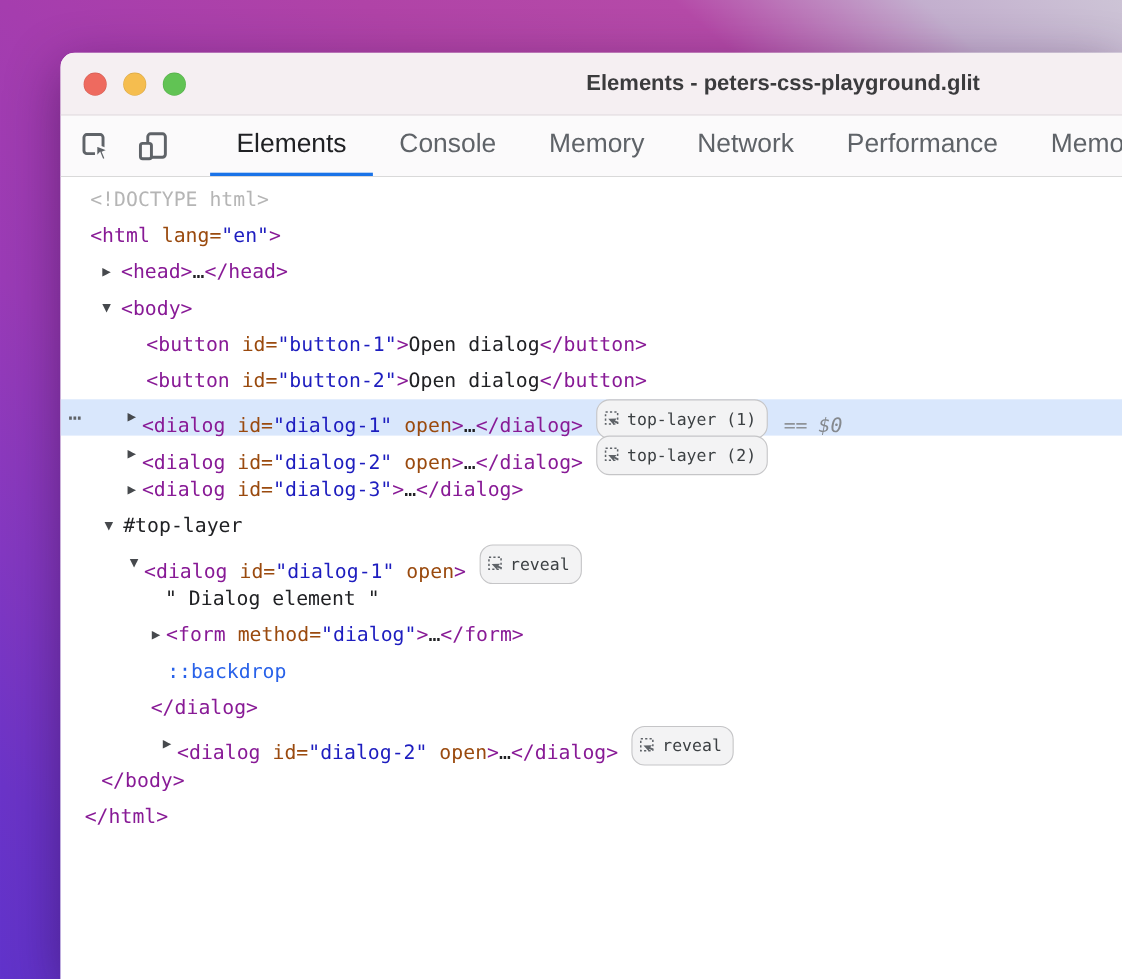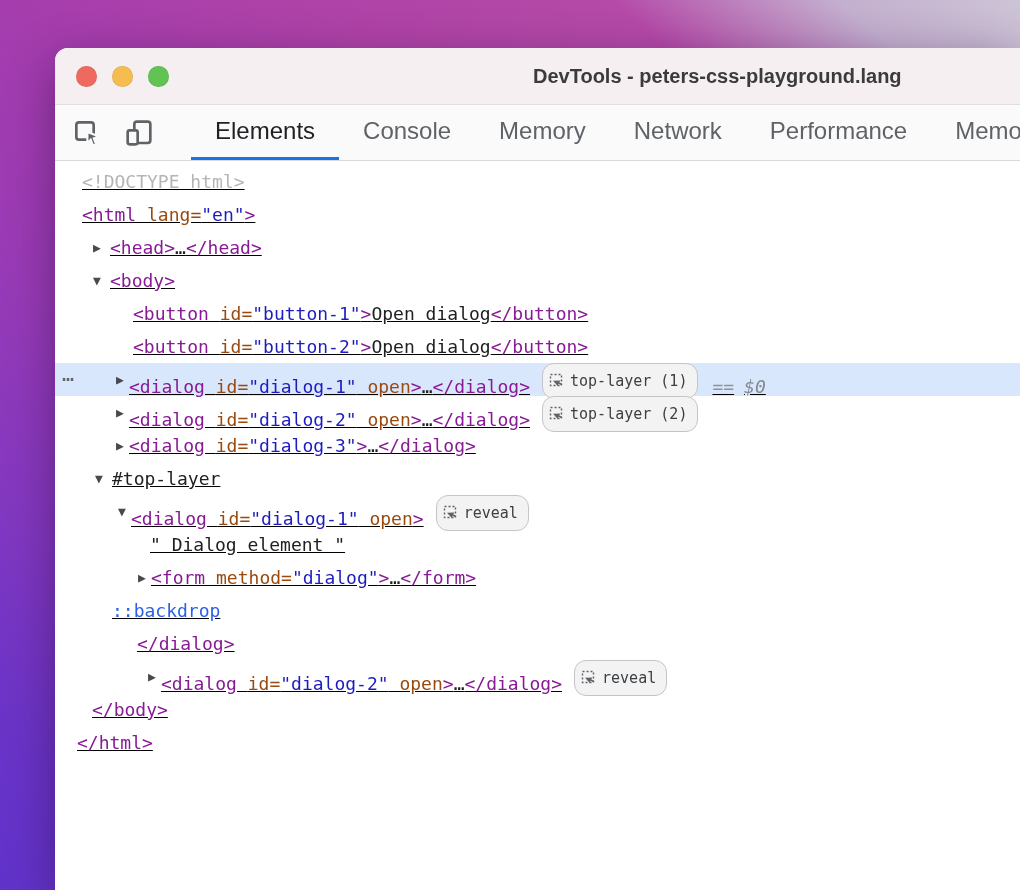--- a/index.html
+++ b/index.html
@@ -56,21 +56,21 @@
     cursor:default;
   }
   .tab.active { color:#202124; border-bottom-color:#1a73e8; }
   
   .content {
     flex:1; background:#fff; overflow:hidden;
     font-family:"DejaVu Sans Mono","Liberation Mono",monospace;
     font-size:18px; padding-top:4px;
   }
   .row {
-    position:relative; height:33px; line-height:33px; white-space:nowrap;text-decoration:underline;
+    position:relative; height:33px; line-height:33px; white-space:nowrap;
   }
   .row.selected { background:#d9e7fc; }
   .dots {
     position:absolute; left:7px; top:0; color:#5f6368;
     font-size:20px; letter-spacing:-1px;
   }
   .tri {
     position:absolute; top:0; color:#46494d; font-size:13px; line-height:33px;
   }
   .seg-g { color:#b5b5b5; }
@@ -93,21 +93,21 @@
 <body>
 
 <div class="window">
 
   <div class="titlebar">
     <div class="traffic">
       <div class="dot" id="dot-close" style="background: rgb(238, 106, 95);"></div>
       <div class="dot" id="dot-min" style="background: rgb(245, 189, 79);"></div>
       <div class="dot" id="dot-zoom" style="background: rgb(97, 195, 84);"></div>
     </div>
-    <div class="win-title">DevTools - peters-css-playground.lang</div>
+    <div class="win-title">Elements - peters-css-playground.glit</div>
   </div>
 
   <div class="tabbar">
     <div class="tool-icons">
       <div class="tool-btn">
         <svg width="32" height="32" viewBox="0 0 24 24">
           <rect x="4" y="4" width="13" height="13" rx="2" fill="none" stroke="#5f6368" stroke-width="2"></rect>
           <path d="M12.3 11.3 L21 14.6 L17.1 16.1 L18.9 20.5 L16.6 21.5 L14.8 17.1 L12.3 19.9 Z" fill="#5f6368" stroke="#fbfafb" stroke-width="1.6"></path>
         </svg>
       </div>
@@ -155,21 +155,21 @@
         <div class="row" style="padding-left: 57px;"><span class="tri" style="left: 40px;">▼</span><span class="seg-x">#top-layer</span></div>
         <div class="row" style="padding-left: 76px;"><span class="tri" style="left: 63px;">▼</span><span class="seg-t">&lt;dialog </span><span class="seg-a">id=</span><span class="seg-v">"dialog-1"</span><span class="seg-a"> open</span><span class="seg-t">&gt;</span><span class="badge">
             <svg width="18" height="18" viewBox="0 0 18 18">
               <rect x="2.5" y="2.5" width="11" height="11" fill="none" stroke="#5f6368" stroke-width="1.4" stroke-dasharray="2 2"></rect>
               <path d="M7 6 L7 13.5 L8.9 11.9 L10 14.6 L11.6 13.9 L10.5 11.3 L12.8 11 Z" fill="#5f6368" transform="rotate(-42 9.5 10)"></path>
             </svg>
             <span>reveal</span>
           </span></div>
         <div class="row" style="padding-left: 95px;"><span class="seg-x">" Dialog element "</span></div>
         <div class="row" style="padding-left: 96px;"><span class="tri" style="left: 83px;">▶</span><span class="seg-t">&lt;form </span><span class="seg-a">method=</span><span class="seg-v">"dialog"</span><span class="seg-t">&gt;</span><span class="seg-x">…</span><span class="seg-t">&lt;/form&gt;</span></div>
-        <div class="row" style="padding-left: 57px;"><span class="seg-p">::backdrop</span></div>
+        <div class="row" style="padding-left: 97px;"><span class="seg-p">::backdrop</span></div>
         <div class="row" style="padding-left: 82px;"><span class="seg-t">&lt;/dialog&gt;</span></div>
         <div class="row" style="padding-left: 106px;"><span class="tri" style="left: 93px;">▶</span><span class="seg-t">&lt;dialog </span><span class="seg-a">id=</span><span class="seg-v">"dialog-2"</span><span class="seg-a"> open</span><span class="seg-t">&gt;</span><span class="seg-x">…</span><span class="seg-t">&lt;/dialog&gt;</span><span class="badge">
             <svg width="18" height="18" viewBox="0 0 18 18">
               <rect x="2.5" y="2.5" width="11" height="11" fill="none" stroke="#5f6368" stroke-width="1.4" stroke-dasharray="2 2"></rect>
               <path d="M7 6 L7 13.5 L8.9 11.9 L10 14.6 L11.6 13.9 L10.5 11.3 L12.8 11 Z" fill="#5f6368" transform="rotate(-42 9.5 10)"></path>
             </svg>
             <span>reveal</span>
           </span></div>
         <div class="row" style="padding-left: 37px;"><span class="seg-t">&lt;/body&gt;</span></div>
         <div class="row" style="padding-left: 22px;"><span class="seg-t">&lt;/html&gt;</span></div>

